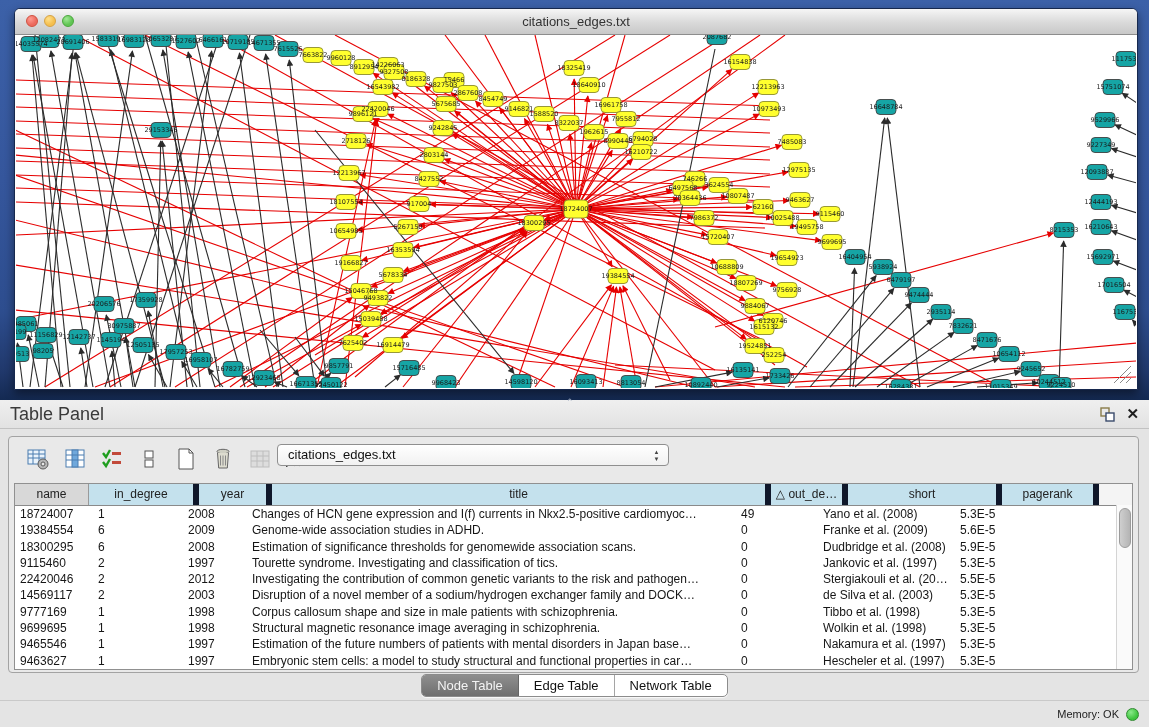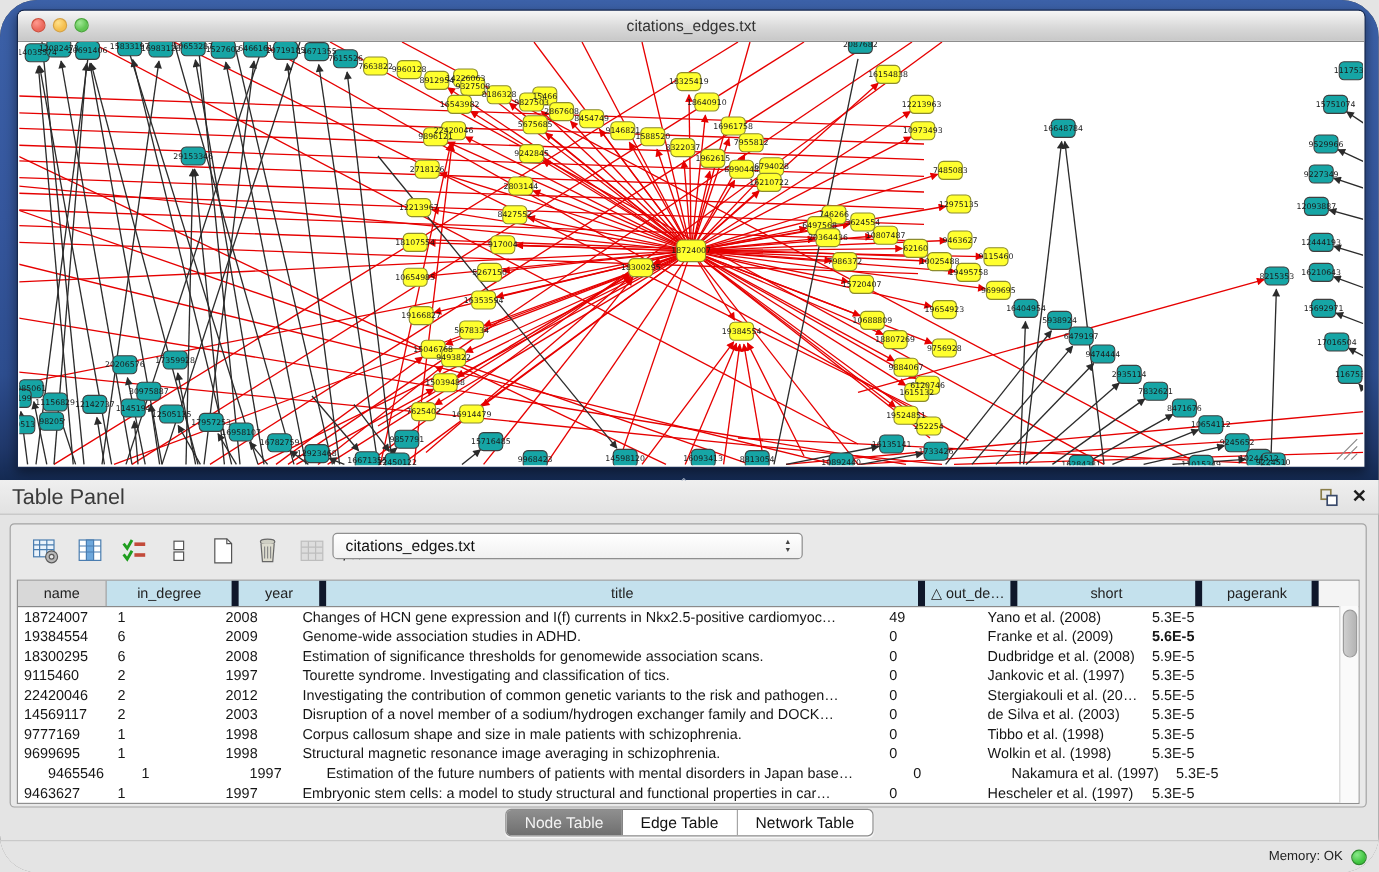--- a/index.html
+++ b/index.html
@@ -1,16 +1,16 @@
 <!DOCTYPE html>
 <html><head>
 <meta charset="utf-8">
 <style>
   html,body{margin:0;padding:0;background:#e4e4e4;font-family:"Liberation Sans",sans-serif;}
-  #stage{position:relative;width:1149px;height:727px;overflow:hidden;background:#404040;border-radius:31px;}
+  #stage{position:relative;width:1149px;height:727px;overflow:hidden;background:#0f766e;}
 
   
   .desktop{position:absolute;left:0;top:0;width:1149px;height:400px;
     background:linear-gradient(180deg,#3c61a8 0%,#35569c 45%,#2d4d8e 78%,#20386b 93%,#142а52 100%);
     background:linear-gradient(180deg,#3c61a8 0%,#35569c 45%,#2d4d8e 78%,#20386b 93%,#142a52 100%);}
   .net-window{position:absolute;left:14px;top:8px;width:1122px;height:380px;
     border:1px solid #16284e;border-radius:6px 6px 0 0;box-shadow:0 4px 10px rgba(0,0,0,.45);
     background:#fff;}
   .titlebar{position:absolute;left:0;top:0;right:0;height:25px;border-radius:5px 5px 0 0;
     background:linear-gradient(180deg,#f6f6f6,#d9d9d9 55%,#c8c8c8);border-bottom:1px solid #8d8d8d;}
@@ -659,21 +659,21 @@
               <div class="td" style="width: 141px; padding-left: 13px;">Yano et al. (2008)</div>
               <div class="td" style="width: 88px; padding-left: 9px;">5.3E-5</div>
             </div>
             <div class="trow">
               <div class="td" style="width: 69px; padding-left: 5px;">19384554</div>
               <div class="td" style="width: 96px; padding-left: 14px;">6</div>
               <div class="td" style="width: 65px; padding-left: 8px;">2009</div>
               <div class="td" style="width: 492px; padding-left: 7px;">Genome-wide association studies in ADHD.</div>
               <div class="td" style="width: 73px; padding-left: 4px;">0</div>
               <div class="td" style="width: 141px; padding-left: 13px;">Franke et al. (2009)</div>
-              <div class="td" style="width: 88px; padding-left: 9px; font-weight: bold;">5.6E-5</div>
+              <div class="td" style="width: 88px; padding-left: 9px;">5.6E-5</div>
             </div>
             <div class="trow">
               <div class="td" style="width: 69px; padding-left: 5px;">18300295</div>
               <div class="td" style="width: 96px; padding-left: 14px;">6</div>
               <div class="td" style="width: 65px; padding-left: 8px;">2008</div>
               <div class="td" style="width: 492px; padding-left: 7px;">Estimation of significance thresholds for genomewide association scans.</div>
               <div class="td" style="width: 73px; padding-left: 4px;">0</div>
               <div class="td" style="width: 141px; padding-left: 13px;">Dudbridge et al. (2008)</div>
               <div class="td" style="width: 88px; padding-left: 9px;">5.9E-5</div>
             </div>
@@ -716,21 +716,21 @@
             <div class="trow">
               <div class="td" style="width: 69px; padding-left: 5px;">9699695</div>
               <div class="td" style="width: 96px; padding-left: 14px;">1</div>
               <div class="td" style="width: 65px; padding-left: 8px;">1998</div>
               <div class="td" style="width: 492px; padding-left: 7px;">Structural magnetic resonance image averaging in schizophrenia.</div>
               <div class="td" style="width: 73px; padding-left: 4px;">0</div>
               <div class="td" style="width: 141px; padding-left: 13px;">Wolkin et al. (1998)</div>
               <div class="td" style="width: 88px; padding-left: 9px;">5.3E-5</div>
             </div>
             <div class="trow">
-              <div class="td" style="width: 69px; padding-left: 5px; margin-left: 20px;">9465546</div>
+              <div class="td" style="width: 69px; padding-left: 5px;">9465546</div>
               <div class="td" style="width: 96px; padding-left: 14px;">1</div>
               <div class="td" style="width: 65px; padding-left: 8px;">1997</div>
               <div class="td" style="width: 492px; padding-left: 7px;">Estimation of the future numbers of patients with mental disorders in Japan base…</div>
               <div class="td" style="width: 73px; padding-left: 4px;">0</div>
               <div class="td" style="width: 141px; padding-left: 13px;">Nakamura et al. (1997)</div>
               <div class="td" style="width: 88px; padding-left: 9px;">5.3E-5</div>
             </div>
             <div class="trow">
               <div class="td" style="width: 69px; padding-left: 5px;">9463627</div>
               <div class="td" style="width: 96px; padding-left: 14px;">1</div>

